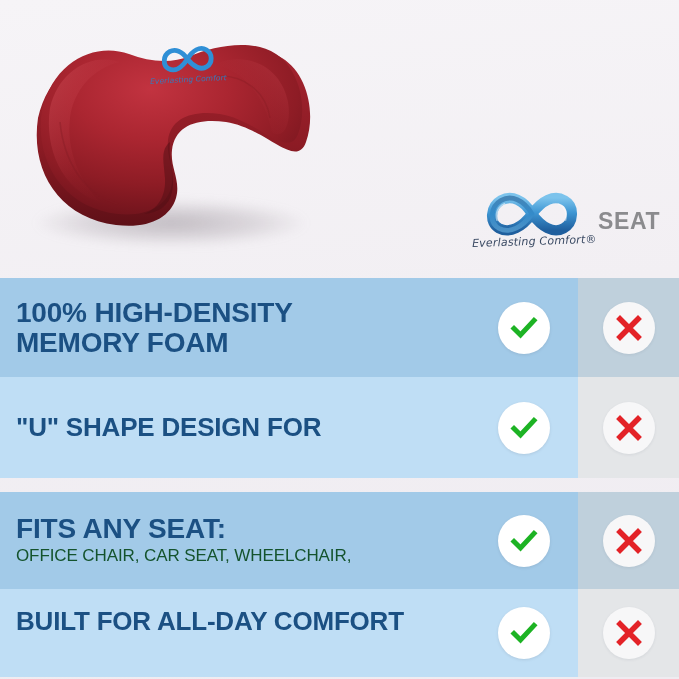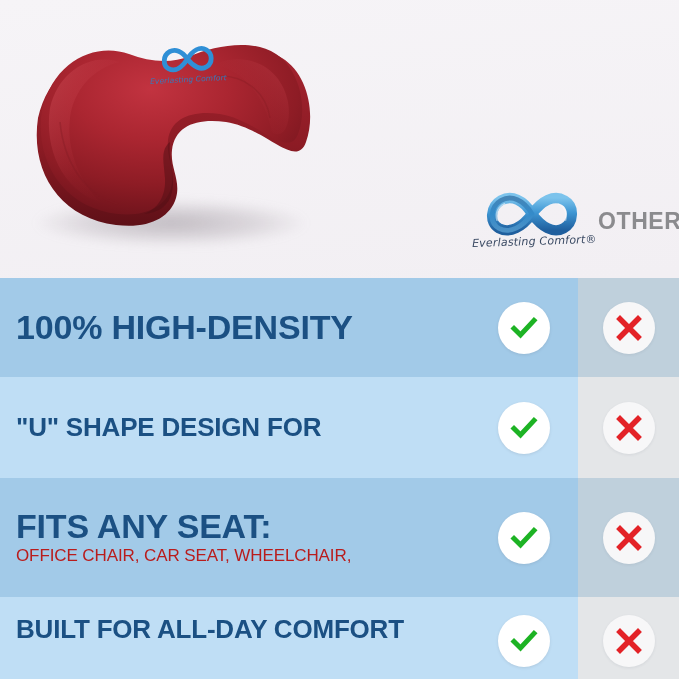--- a/index.html
+++ b/index.html
@@ -152,21 +152,21 @@
   }
 
   .row {
     position: relative;
     width: 679px;
     display: flex;
     box-sizing: border-box;
   }
   .row.r1 { height: 99px; }
   .row.r2 { height: 101px; }
-  .row.r3 { height: 119px; }
+  .row.r3 { height: 97px; margin-top: 14px; }
   .row.r4 { height: 88px; }
 
   .cell-text {
     flex: 0 0 470px;
     width: 470px;
     box-sizing: border-box;
     padding-left: 16px;
     display: flex;
     flex-direction: column;
     justify-content: center;
@@ -191,32 +191,32 @@
   .row.dark .cell-x     { background: #bfd0dc; }
 
   .row.light .cell-text,
   .row.light .cell-check { background: #bfdef5; }
   .row.light .cell-x     { background: #e4e6e8; }
 
   .feature-title {
     font-family: "Liberation Sans", sans-serif;
     font-weight: bold;
     color: #1b5083;
-    font-size: 34px;
+    font-size: 28px;
     line-height: 1.06;
     letter-spacing: -0.2px;
     text-transform: uppercase;
   }
   .row.r2 .feature-title { font-size: 26px; }
   .row.r4 .feature-title { font-size: 26px; }
 
   .feature-sub {
     font-family: "Liberation Sans", sans-serif;
     font-weight: normal;
-    color: #b91c1c;
+    color: #14532d;
     font-size: 17px;
     line-height: 1.2;
     letter-spacing: -0.1px;
     text-transform: uppercase;
     margin-top: 2px;
   }
 
   
   .badge {
     width: 52px;
@@ -321,30 +321,31 @@
             </linearGradient>
           </defs>
           <path d="M70,31 C58,10 40,3 25,11 C9,20 7,44 22,52 C38,60 56,50 70,31
                    C84,12 102,2 117,11 C133,20 131,44 116,52 C101,60 84,50 70,31 Z" fill="none" stroke="url(#ribbonA)" stroke-width="15" stroke-linecap="round"></path>
           <path d="M70,31 C58,10 40,3 25,11 C9,20 7,44 22,52 C38,60 56,50 70,31" fill="none" stroke="url(#ribbonB)" stroke-width="7" stroke-linecap="round" opacity="0.55"></path>
           <path d="M30,16 C20,20 16,31 19,40" fill="none" stroke="#ffffff" stroke-width="2.4" stroke-linecap="round" opacity="0.5"></path>
           <path d="M108,16 C118,20 122,31 119,40" fill="none" stroke="#ffffff" stroke-width="2.2" stroke-linecap="round" opacity="0.42"></path>
         </svg>
         <span class="brand-name">Everlasting Comfort®</span>
       </div>
-      <div class="other-label">OTHER</div>
+      <div class="other-label">SEAT</div>
     </div>
   </div>
 
   <div class="table">
 
     <div class="row r1 dark">
       <div class="cell-text">
         <div class="feature-title">
           <span>100% HIGH-DENSITY</span><br>
+          <span>MEMORY FOAM</span>
         </div>
       </div>
       <div class="cell-check">
         <div class="badge">
           <svg width="30" height="30" viewBox="0 0 30 30" xmlns="http://www.w3.org/2000/svg">
             <path d="M5,15.5 L11.5,22 L25,7.5" fill="none" stroke="#1db324" stroke-width="5" stroke-linecap="square" stroke-linejoin="miter"></path>
           </svg>
         </div>
       </div>
       <div class="cell-x">

